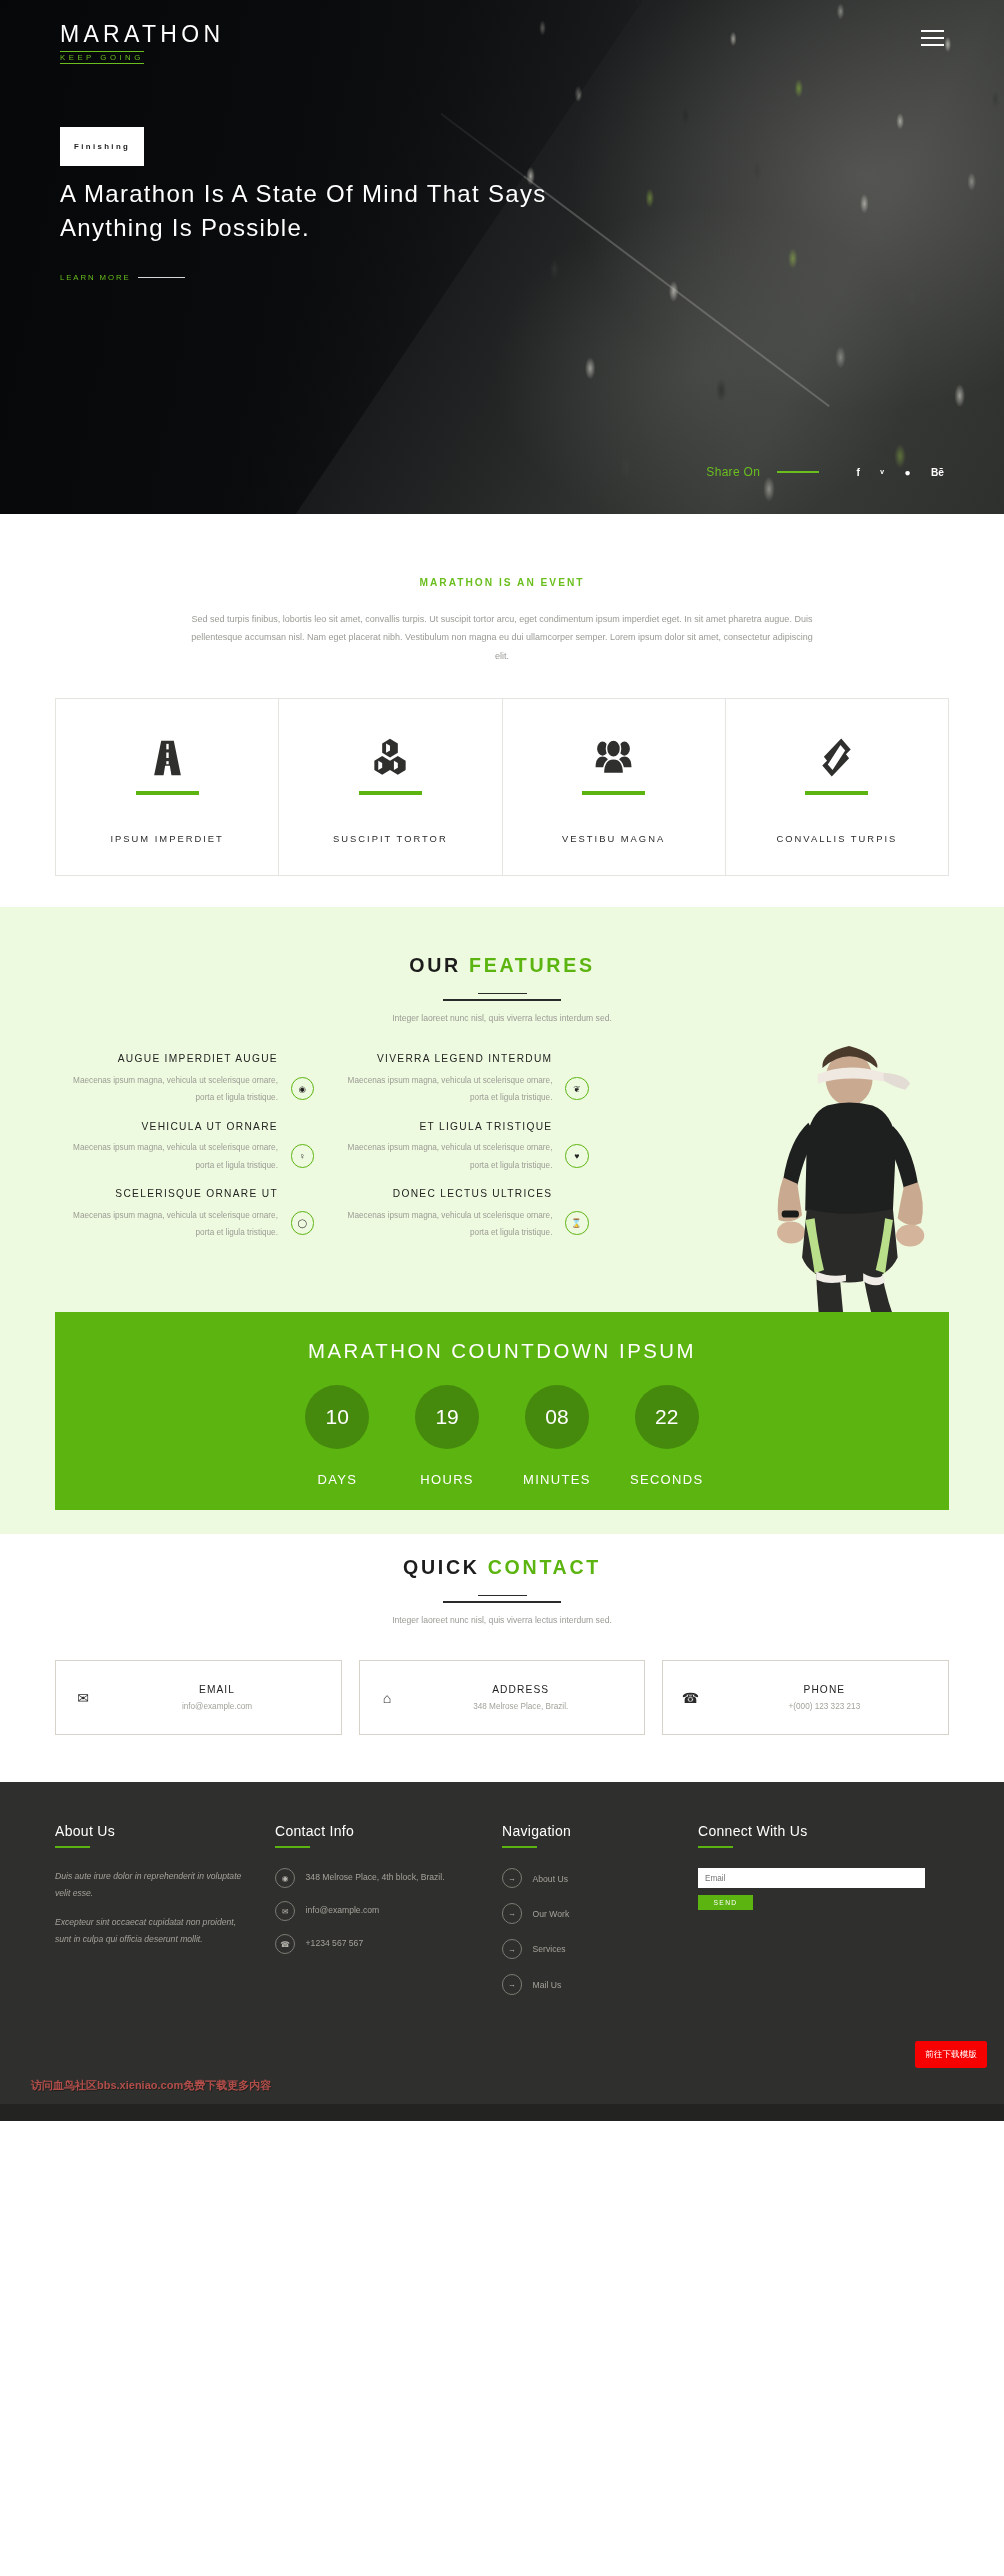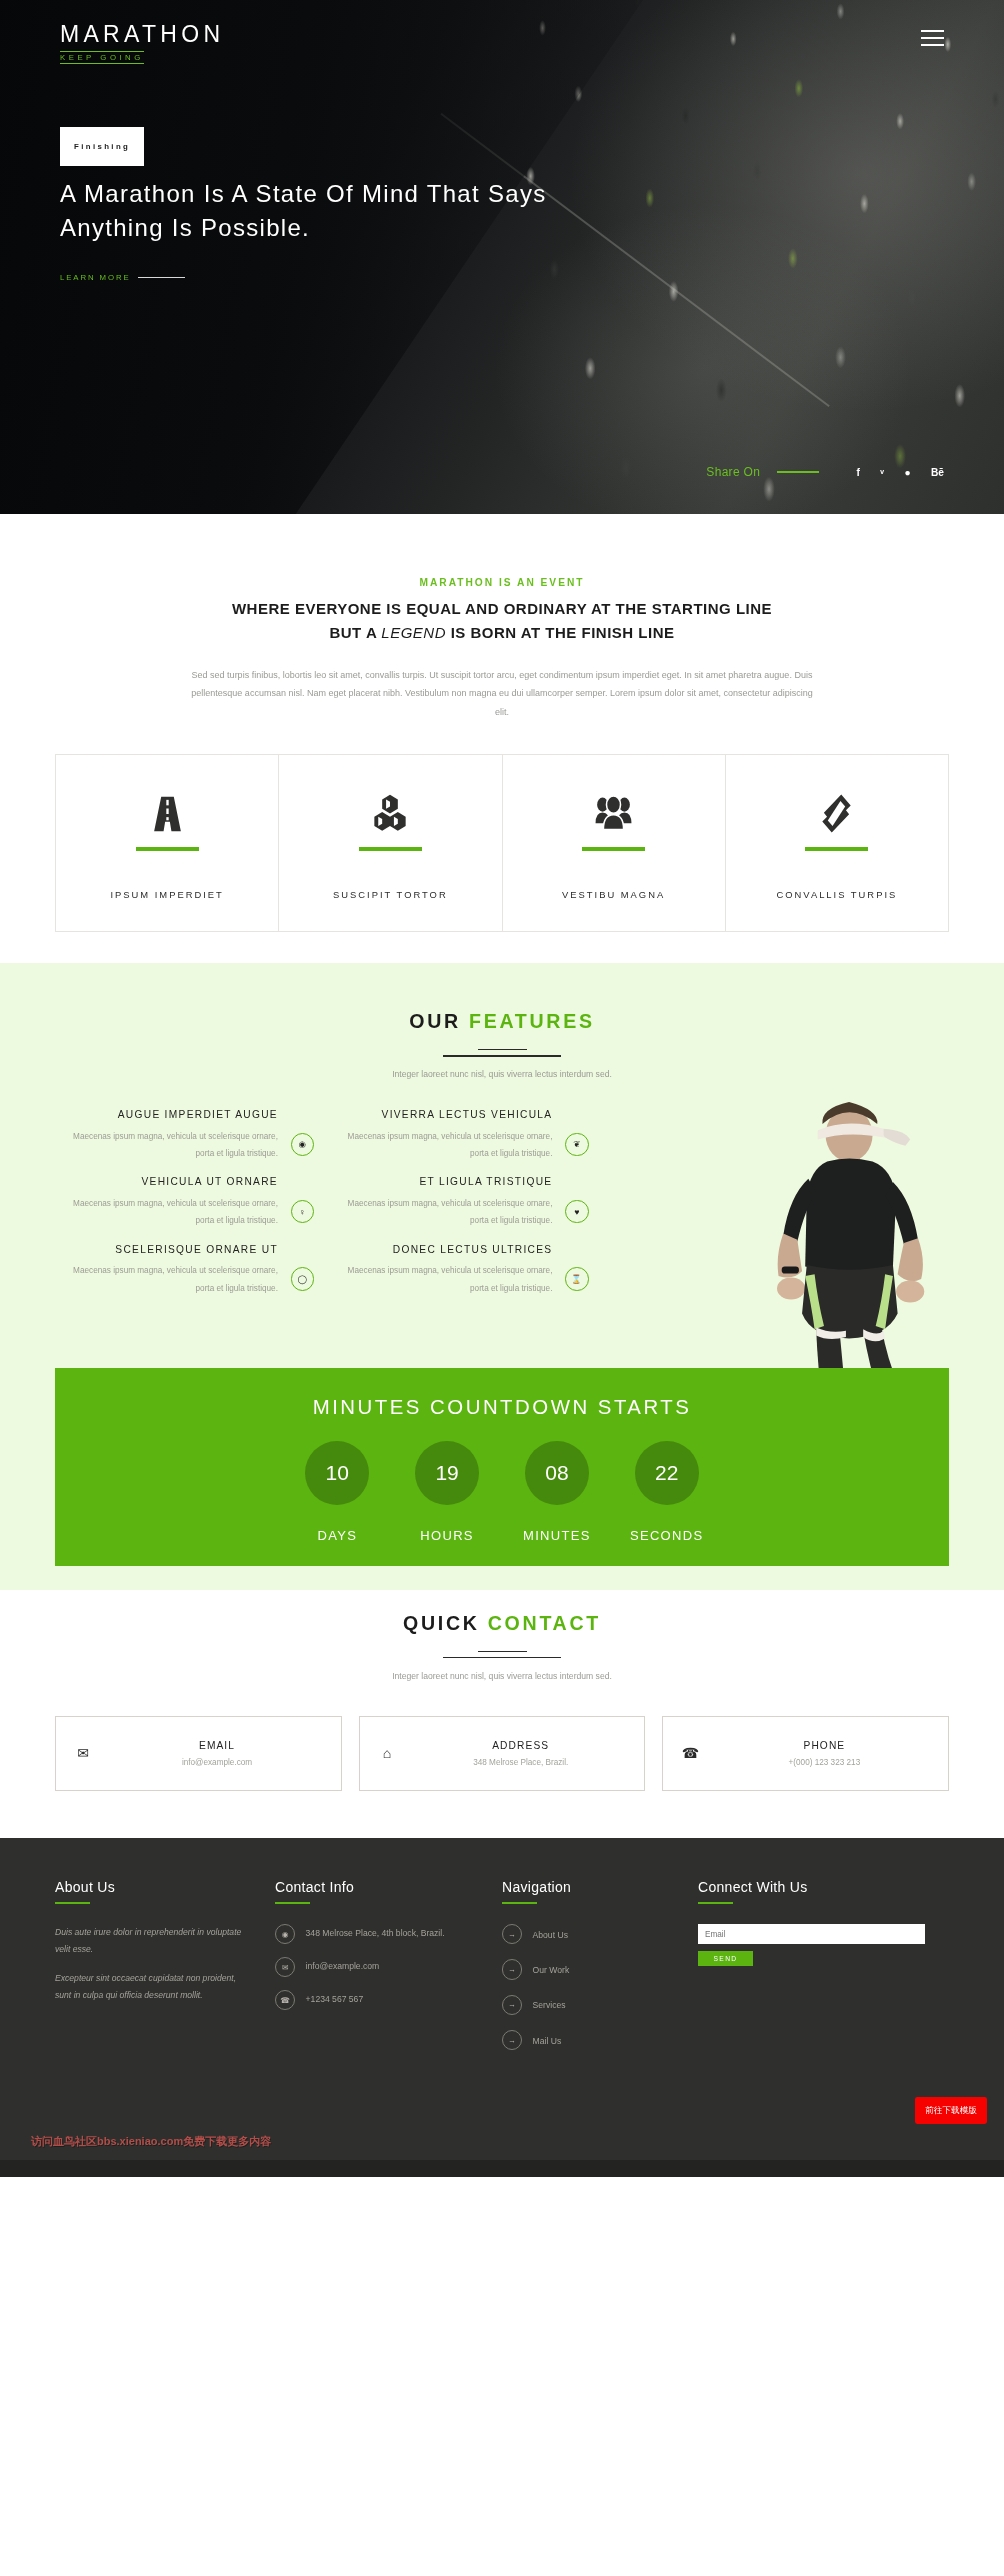--- a/index.html
+++ b/index.html
@@ -267,24 +267,20 @@
     <span class="share-line"></span>
     <span class="soc">f</span>
     <span class="soc">ᵛ</span>
     <span class="soc">●</span>
     <span class="soc">Bē</span>
   </div>
 </section>
 
 <section class="intro">
   <div class="intro-eyebrow cond">MARATHON IS AN EVENT</div>
-  <h2 class="intro-h2 cond">
-    <span>WHERE EVERYONE IS EQUAL AND ORDINARY AT THE STARTING LINE</span><br>
-    <span>BUT A </span><em>LEGEND</em><span> IS BORN AT THE FINISH LINE</span>
-  </h2>
   <p class="intro-p cond">Sed sed turpis finibus, lobortis leo sit amet, convallis turpis. Ut suscipit tortor arcu, eget condimentum ipsum imperdiet eget. In sit amet pharetra augue. Duis pellentesque accumsan nisl. Nam eget placerat nibh. Vestibulum non magna eu dui ullamcorper semper. Lorem ipsum dolor sit amet, consectetur adipiscing elit.</p>
 
   <div class="boxes">
     <div class="box">
       <div class="box-icon">
         <svg width="33" height="38" viewBox="0 0 42 48">
             <path d="M13 2 L29 2 L38 46 L26 46 L24 34 L18 34 L16 46 L4 46 Z" fill="#2f2f2d"></path>
             <rect x="19.5" y="6" width="3" height="7" fill="#fff"></rect>
             <rect x="19.5" y="17" width="3" height="7" fill="#fff"></rect>
             <rect x="19.5" y="28" width="3" height="4" fill="#fff"></rect>
@@ -348,21 +344,21 @@
     <div class="feat-grid">
       <div class="feat">
         <div class="feat-text">
           <div class="feat-title cond">AUGUE IMPERDIET AUGUE</div>
           <div class="feat-desc cond">Maecenas ipsum magna, vehicula ut scelerisque ornare, porta et ligula tristique.</div>
         </div>
         <div class="feat-circle">◉</div>
       </div>
       <div class="feat">
         <div class="feat-text">
-          <div class="feat-title cond">VIVERRA LECTUS VEHICULA</div>
+          <div class="feat-title cond">VIVERRA LEGEND INTERDUM</div>
           <div class="feat-desc cond">Maecenas ipsum magna, vehicula ut scelerisque ornare, porta et ligula tristique.</div>
         </div>
         <div class="feat-circle">❦</div>
       </div>
       <div class="feat">
         <div class="feat-text">
           <div class="feat-title cond">VEHICULA UT ORNARE</div>
           <div class="feat-desc cond">Maecenas ipsum magna, vehicula ut scelerisque ornare, porta et ligula tristique.</div>
         </div>
         <div class="feat-circle">♀</div>
@@ -418,21 +414,21 @@
       <path d="M118 410 Q122 458 126 494 L154 492 Q150 452 148 408 Z" fill="#c9a990"></path>
       <path d="M190 404 Q206 446 222 478 L246 466 Q228 430 216 394 Z" fill="#c9a990"></path>
       <path d="M124 492 Q122 514 134 524 Q154 528 160 512 L156 490 Z" fill="#d4b49a"></path>
       <ellipse cx="146" cy="526" rx="26" ry="11" fill="#f2efe9" stroke="#d6d2c8"></ellipse>
       <ellipse cx="246" cy="478" rx="24" ry="12" fill="#f2efe9" stroke="#d6d2c8" transform="rotate(-22 246 478)"></ellipse>
     </svg>
   </div>
 
   <div class="countdown-outer">
     <div class="countdown">
-      <div class="cd-title cond">MINUTES COUNTDOWN STARTS</div>
+      <div class="cd-title cond">MARATHON COUNTDOWN IPSUM</div>
       <div class="cd-row">
         <div class="cd-item">
           <div class="cd-circle cond">10</div>
           <div class="cd-label cond">DAYS</div>
         </div>
         <div class="cd-item">
           <div class="cd-circle cond">19</div>
           <div class="cd-label cond">HOURS</div>
         </div>
         <div class="cd-item">

